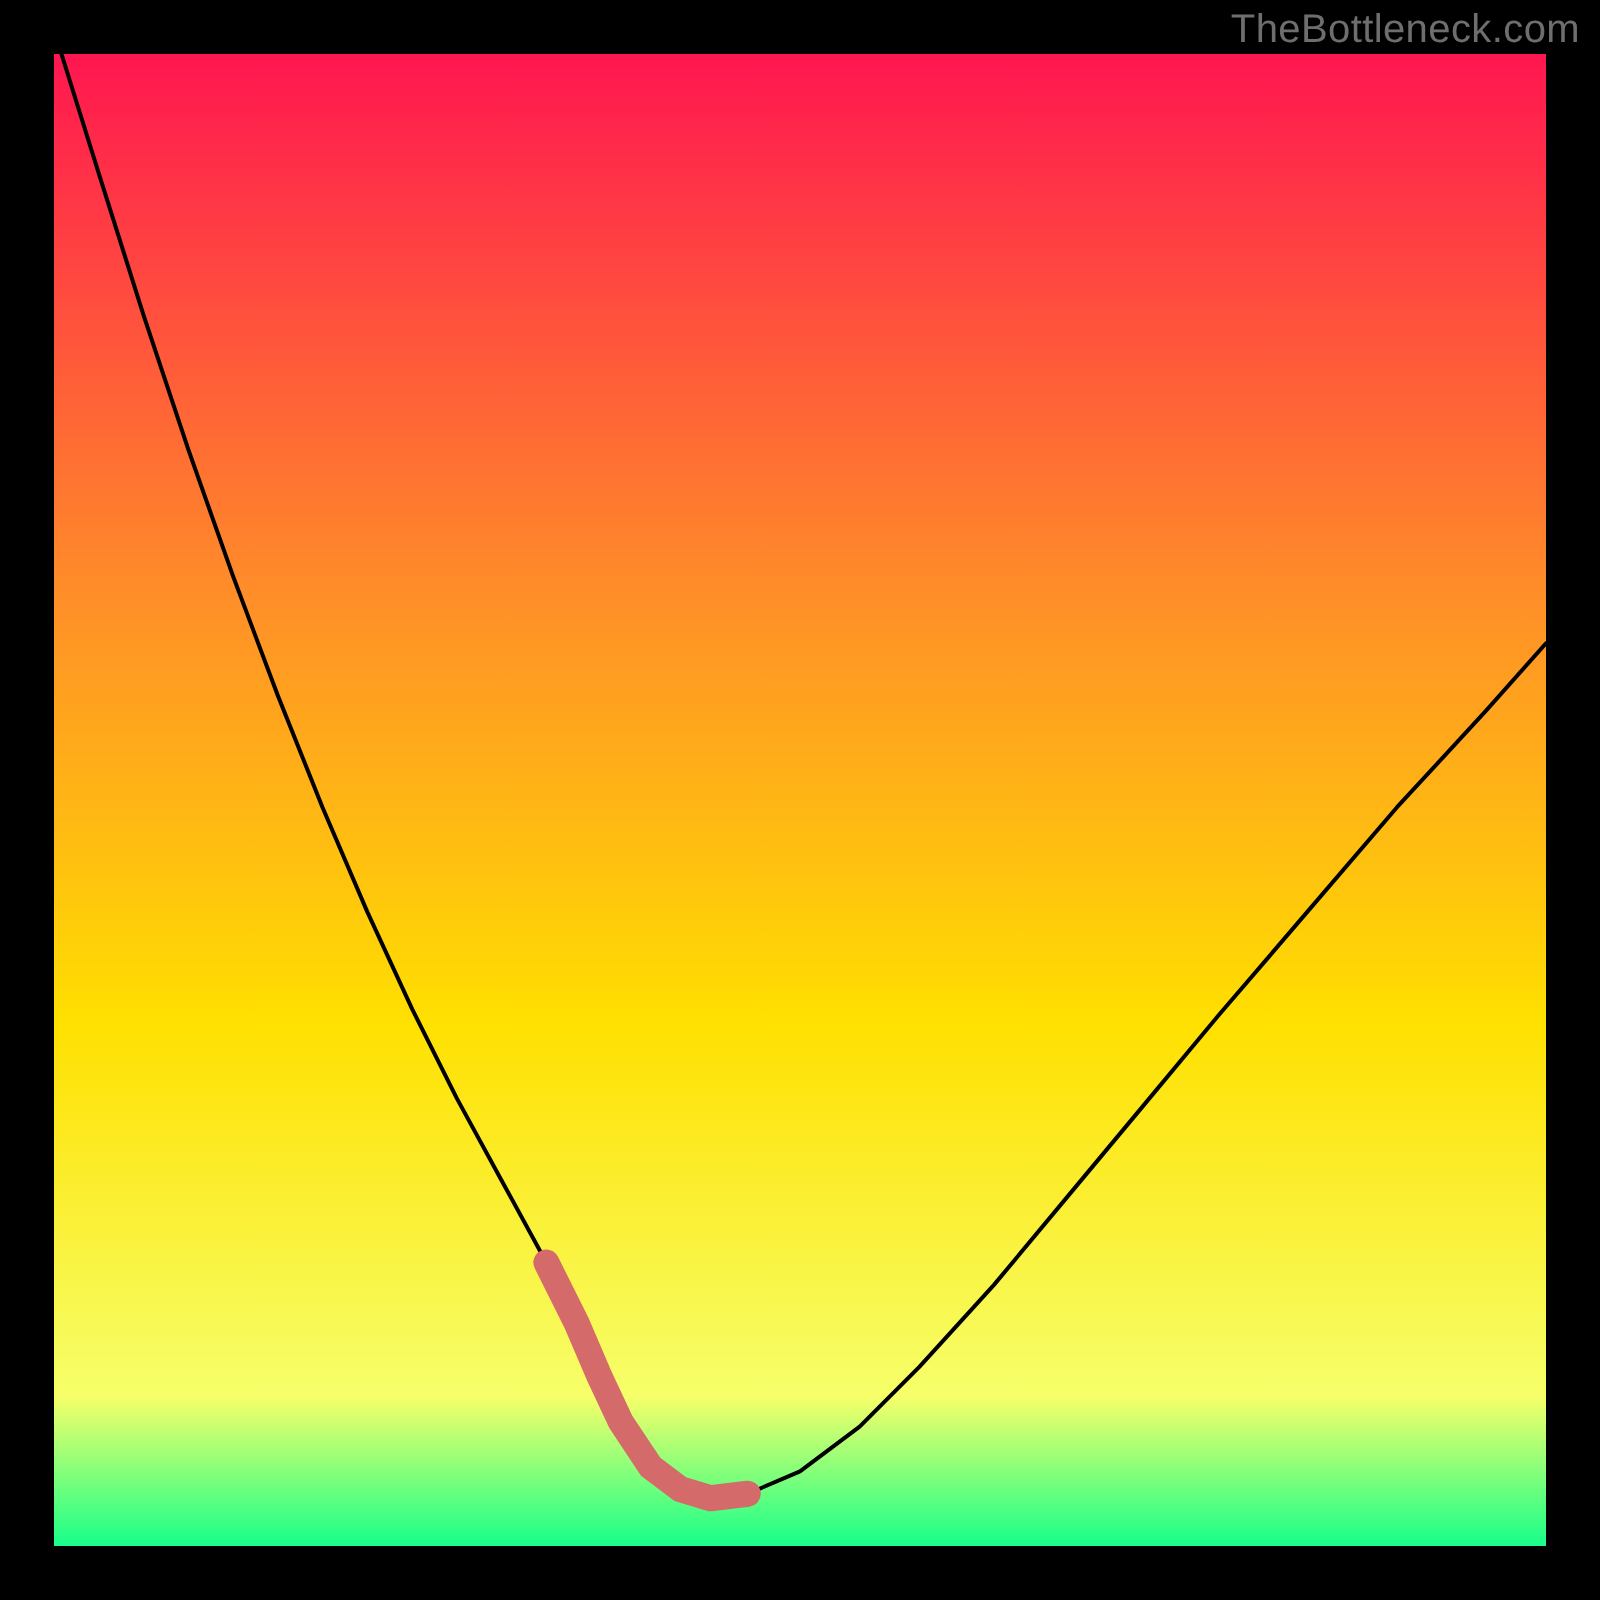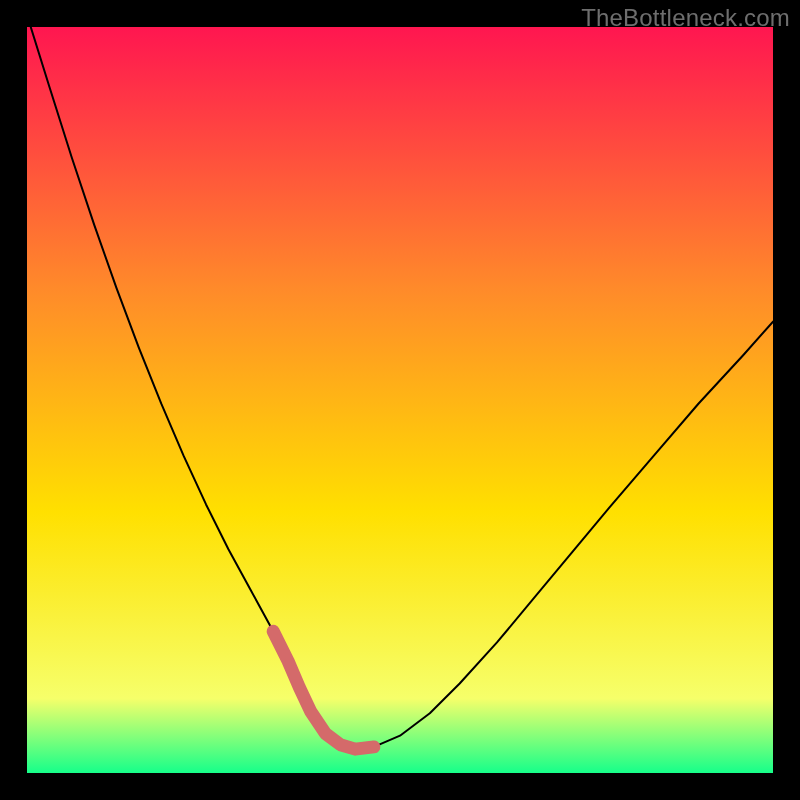--- a/index.html
+++ b/index.html
@@ -15,21 +15,21 @@
     position: relative;
     width: 800px;
     height: 800px;
     background: #000;
   }
   .watermark {
     position: absolute;
     top: 4px;
     right: 10px;
     color: #6e6e6e;
-    font-size: 24px;
+    font-size: 20px;
     letter-spacing: 0.2px;
     font-weight: 500;
     z-index: 10;
   }
   .plot {
     position: absolute;
     left: 27px;
     top: 27px;
     width: 746px;
     height: 746px;

